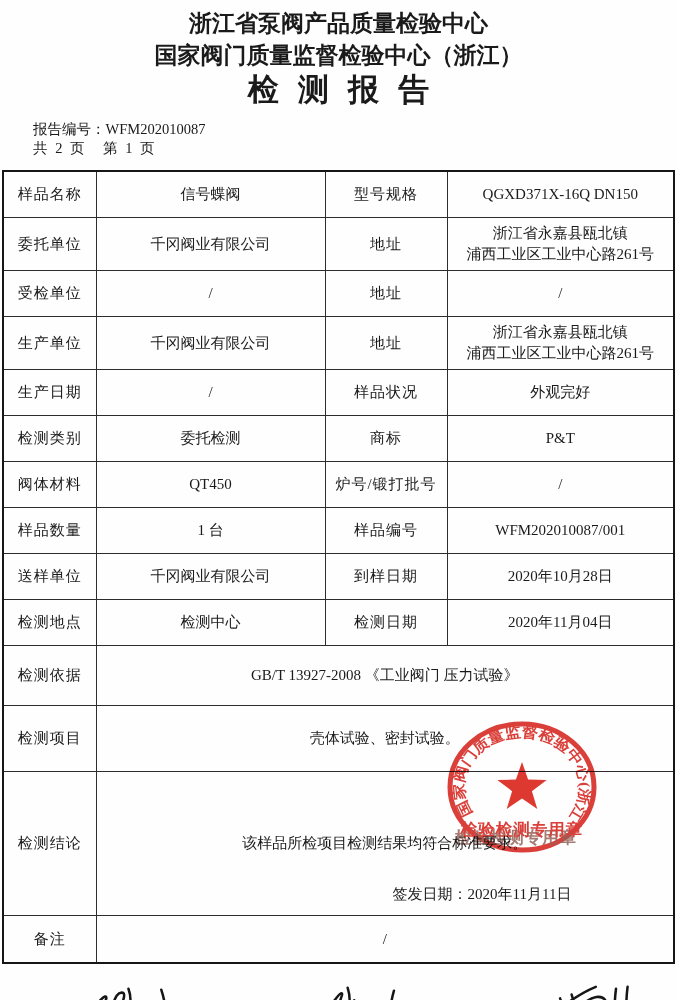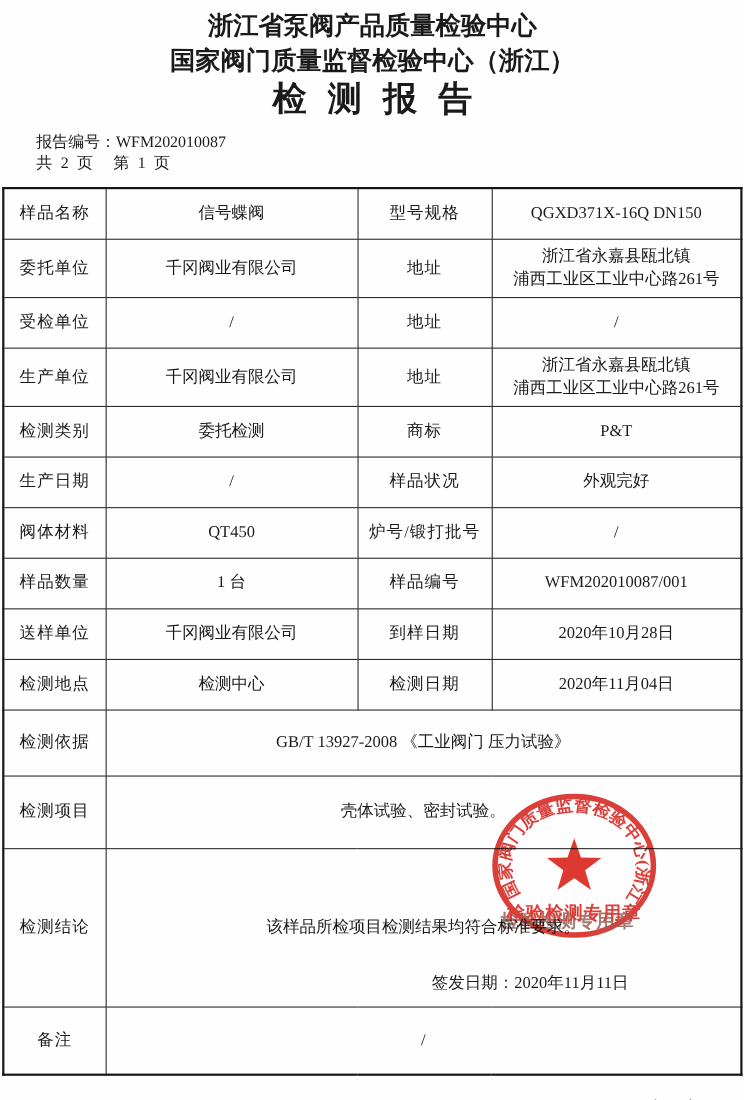--- a/index.html
+++ b/index.html
@@ -14,21 +14,21 @@
   .meta-row { display:flex; justify-content:space-between; padding:0 30px 0 33px; font-size:14.5px; margin-top:9px; margin-bottom:3px;flex-direction:column; }
   .meta-right { letter-spacing:2px; }
 
   table.report { border-collapse:collapse; margin:12px auto; width:671px; table-layout:fixed; border:2px solid #161616; }
   table.report td { border:1px solid #2c2c2c; font-size:15px; text-align:center; vertical-align:middle; padding:2px 4px; line-height:1.35; }
   tr.r-std  { height:46px; }
   tr.r-addr { height:53px; }
   tr.r-basis { height:60px; }
   tr.r-items { height:66px; }
   tr.r-concl { height:144px; }
-  tr.r-remark { height:62px; }
+  tr.r-remark { height:48px; }
   td.lbl { letter-spacing:1px; }
   td.left-top { text-align:left; vertical-align:top; padding:15px 8px 4px 30px; }
   td.concl-cell { position:relative; text-align:left; vertical-align:top; padding:18px 8px 4px 30px; }
   .two-line span { display:block; }
   .issue-date { position:absolute; left:296px; bottom:10px; font-size:15px; white-space:nowrap; }
 
   .stamp { position:absolute; left:440px; top:714px; width:164px; height:152px; z-index:5; mix-blend-mode:multiply; opacity:0.93; }
 
   .footer { display:flex; justify-content:space-between; align-items:center; padding:6px 26px 0 30px; }
   .sig-group { display:flex; align-items:center; }
@@ -89,31 +89,31 @@
       <td class="lbl">生产单位</td>
       <td>千冈阀业有限公司</td>
       <td class="lbl">地址</td>
       <td class="two-line">
         <span>浙江省永嘉县瓯北镇</span>
         <span>浦西工业区工业中心路261号</span>
       </td>
     </tr>
 
     <tr class="r-std">
+      <td class="lbl">生产日期</td>
+      <td>/</td>
+      <td class="lbl">样品状况</td>
+      <td>外观完好</td>
+    </tr>
+
+    <tr class="r-std">
       <td class="lbl">检测类别</td>
       <td>委托检测</td>
       <td class="lbl">商标</td>
       <td>P&amp;T</td>
-    </tr>
-
-    <tr class="r-std">
-      <td class="lbl">生产日期</td>
-      <td>/</td>
-      <td class="lbl">样品状况</td>
-      <td>外观完好</td>
     </tr>
 
     <tr class="r-std">
       <td class="lbl">阀体材料</td>
       <td>QT450</td>
       <td class="lbl">炉号/锻打批号</td>
       <td>/</td>
     </tr>
 
     <tr class="r-std">

